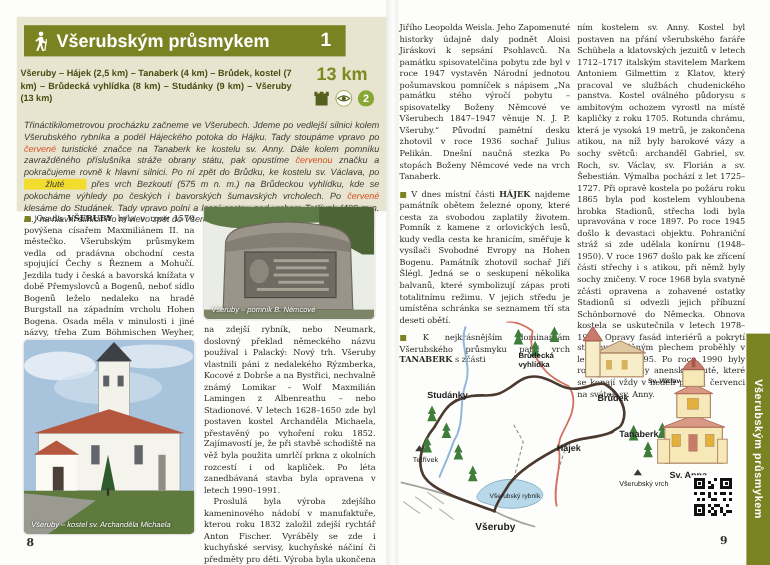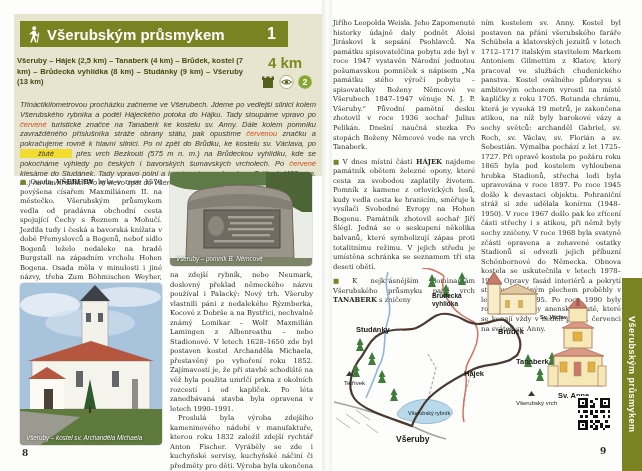--- a/index.html
+++ b/index.html
@@ -56,21 +56,21 @@
       <div class="header-bar">
         <svg width="13" height="17" viewBox="0 0 13 17">
           <circle cx="6.2" cy="2.2" r="1.9" fill="#fff"></circle>
           <path d="M5.4,4.6 L7.4,4.6 L8.6,8.2 L11,9.4 L10.4,10.6 L7.6,9.4 L6.9,11 L8.8,16.5 L7.2,16.5 L5.6,12 L3.8,16.5 L2.2,16.5 L4.6,9.6 L4.0,7.4 L2.4,8.8 L1.4,7.9 L4.2,5.2 Z" fill="#fff"></path>
           <rect x="9.6" y="6.5" width="1" height="10" fill="#fff" transform="rotate(8 10 11)"></rect>
         </svg>
         <span class="header-title">Všerubským průsmykem</span>
         <span class="header-num">1</span>
       </div>
 
-      <div class="km-label">4 km</div>
+      <div class="km-label">13 km</div>
 
       <div class="icon-row">
         <svg width="14" height="14" viewBox="0 0 14 14">
           <path d="M2,13 L2,5 L1,5 L1,1.5 L3.4,1.5 L3.4,3 L5.4,3 L5.4,1.5 L8.6,1.5 L8.6,3 L10.6,3 L10.6,1.5 L13,1.5 L13,5 L12,5 L12,13 Z" fill="#55601c"></path>
         </svg>
         <svg width="15" height="14" viewBox="0 0 15 14">
           <circle cx="7.5" cy="7" r="6.6" fill="#fff" stroke="#9aa44a" stroke-width="0.8"></circle>
           <path d="M2.5,7 Q7.5,2.8 12.5,7 Q7.5,11.2 2.5,7 Z" fill="none" stroke="#55601c" stroke-width="1"></path>
           <circle cx="7.5" cy="7" r="1.7" fill="#55601c"></circle>
         </svg>
@@ -140,21 +140,21 @@
     </div>
   </div>
 
   <div class="gutter"></div>
 
   <div>
 
     <div class="col bodytext" style="left:333px;top:19px;width:142px;">
       <div>Jiřího Leopolda Weisla. Jeho Zapomenuté historky údajně daly podnět Aloisi Jiráskovi k sepsání Psohlavců. Na památku spisovatelčina pobytu zde byl v roce 1947 vystavěn Národní jednotou pošumavskou pomníček s nápisem „Na památku stého výročí pobytu – spisovatelky Boženy Němcové ve Všerubech 1847–1947 věnuje N. J. P. Všeruby.“ Původní pamětní desku zhotovil v roce 1936 sochař Julius Pelikán. Dnešní naučná stezka Po stopách Boženy Němcové vede na vrch Tanaberk.</div>
       <div class="p-gap"><span class="marker">■</span><span>V dnes místní části </span><span class="b">HÁJEK</span><span> najdeme památník obětem železné opony, které cesta za svobodou zaplatily životem. Pomník z kamene z orlovických lesů, kudy vedla cesta ke hranicím, směřuje k vysílači Svobodné Evropy na Hohen Bogenu. Památník zhotovil sochař Jiří Šlégl. Jedná se o seskupení několika balvanů, které symbolizují zápas proti totalitnímu režimu. V jejich středu je umístěna schránka se seznamem tří sta deseti obětí.</span></div>
-      <div class="p-gap"><span class="marker">■</span><span>K nejkrásnějším dominantám Všerubského průsmyku patří vrch </span><span class="b">TANABERK</span><span> s zničeny</span></div>
+      <div class="p-gap"><span class="marker">■</span><span>K nejkrásnějším dominantám Všerubského průsmyku patří vrch </span><span class="b">TANABERK</span><span> s zčásti</span></div>
     </div>
 
     <div class="col bodytext" style="left:481px;top:19px;width:140px;">
       <div>ním kostelem sv. Anny. Kostel byl postaven na přání všerubského faráře Schübela a klatovských jezuitů v letech 1712–1717 italským stavitelem Markem Antoniem Gilmettim z Klatov, který pracoval ve službách chudenického panstva. Kostel oválného půdorysu s ambitovým ochozem vyrostl na místě kapličky z roku 1705. Rotunda chrámu, která je vysoká 19 metrů, je zakončena atikou, na níž byly barokové vázy a sochy světců: archanděl Gabriel, sv. Roch, sv. Václav, sv. Florián a sv. Šebestián. Výmalba pochází z let 1725–1727. Při opravě kostela po požáru roku 1865 byla pod kostelem vyhloubena hrobka Stadionů, střecha lodi byla upravována v roce 1897. Po roce 1945 došlo k devastaci objektu. Pohraniční stráž si zde udělala konírnu (1948–1950). V roce 1967 došlo pak ke zřícení části střechy i s atikou, při němž byly sochy zničeny. V roce 1968 byla svatyně zčásti opravena a zohavené ostatky Stadionů si odvezli jejich příbuzní Schönbornové do Německa. Obnova kostela se uskutečnila v letech 1978–1979. Opravy fasád interiérů a pokrytí střechy měděným plechem proběhly v letech 1992–1995. Po roce 1990 byly rovněž obnoveny anenské poutě, které se konají vždy v neděli po 26. červenci na svátek sv. Anny.</div>
     </div>
 
     <svg class="map" viewBox="0 0 288 192">
       <g>
         <path d="M56,4 C50,20 62,36 56,52 C50,68 56,84 46,100 C42,112 38,120 34,130" stroke="#8fb5d9" stroke-width="1.6" fill="none"></path>
         <path d="M2,134 C20,138 40,144 58,150 C70,154 76,156 80,158" stroke="#a3a39b" stroke-width="1.4" fill="none"></path>

